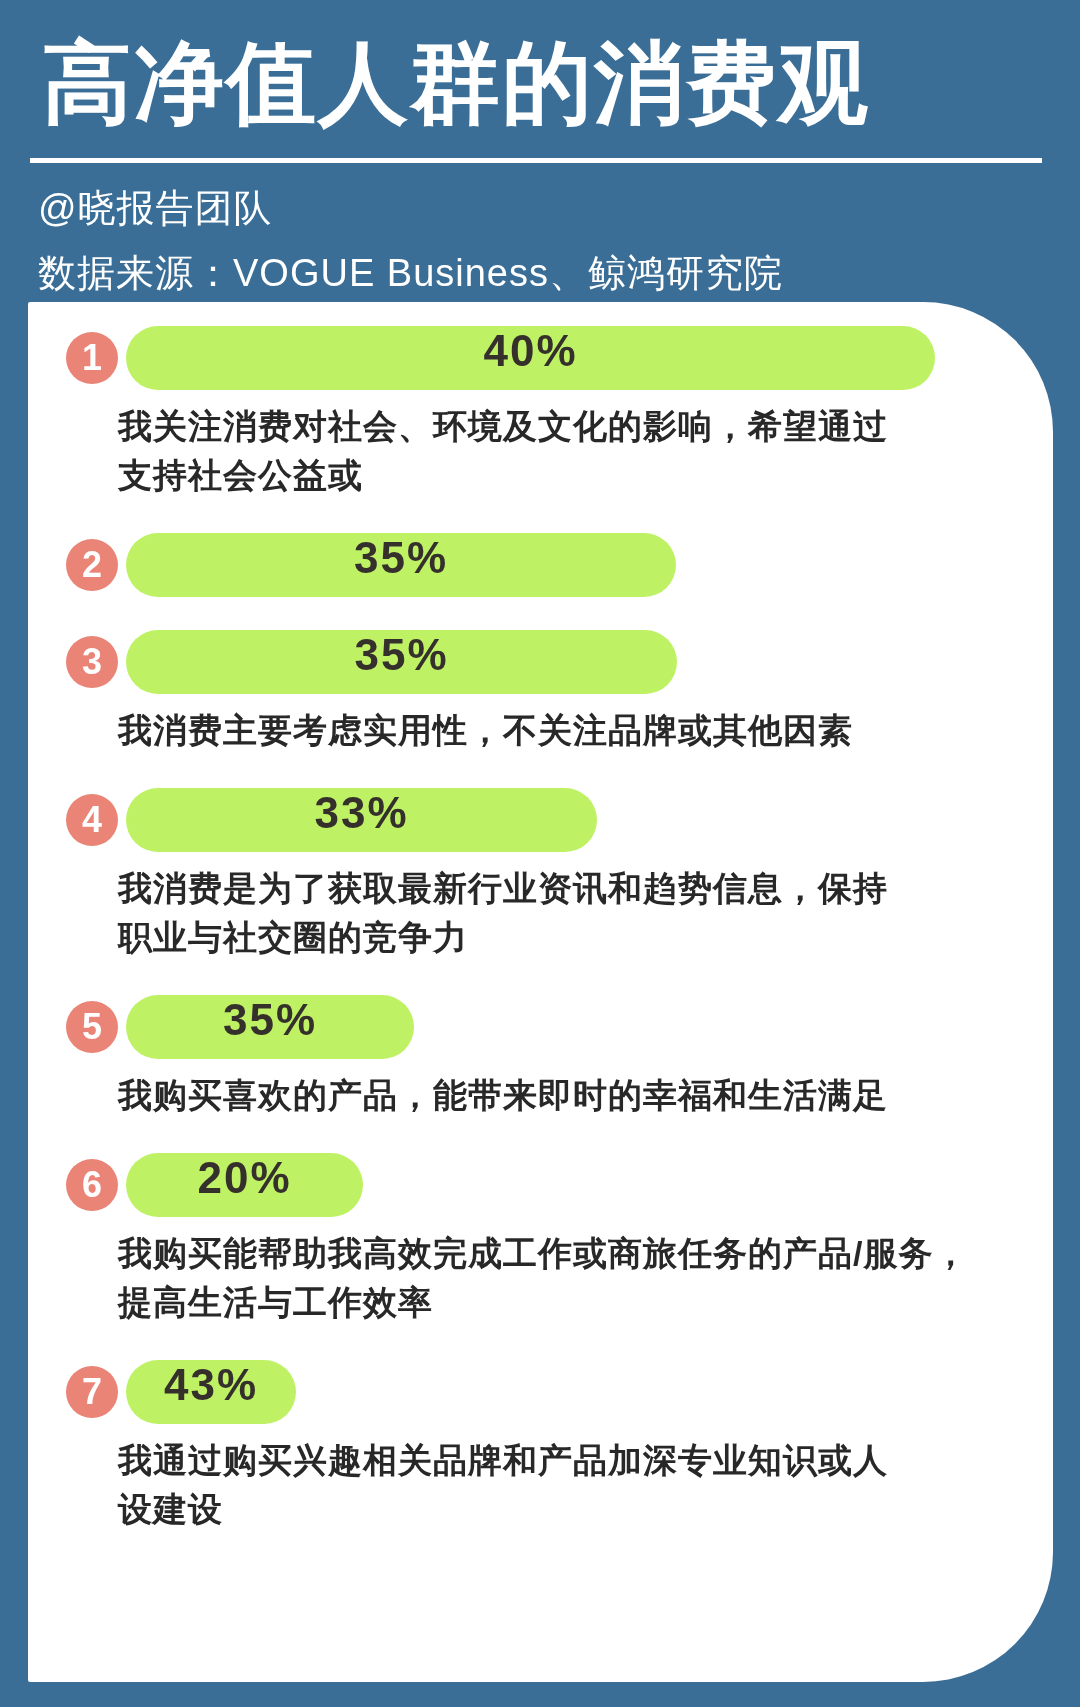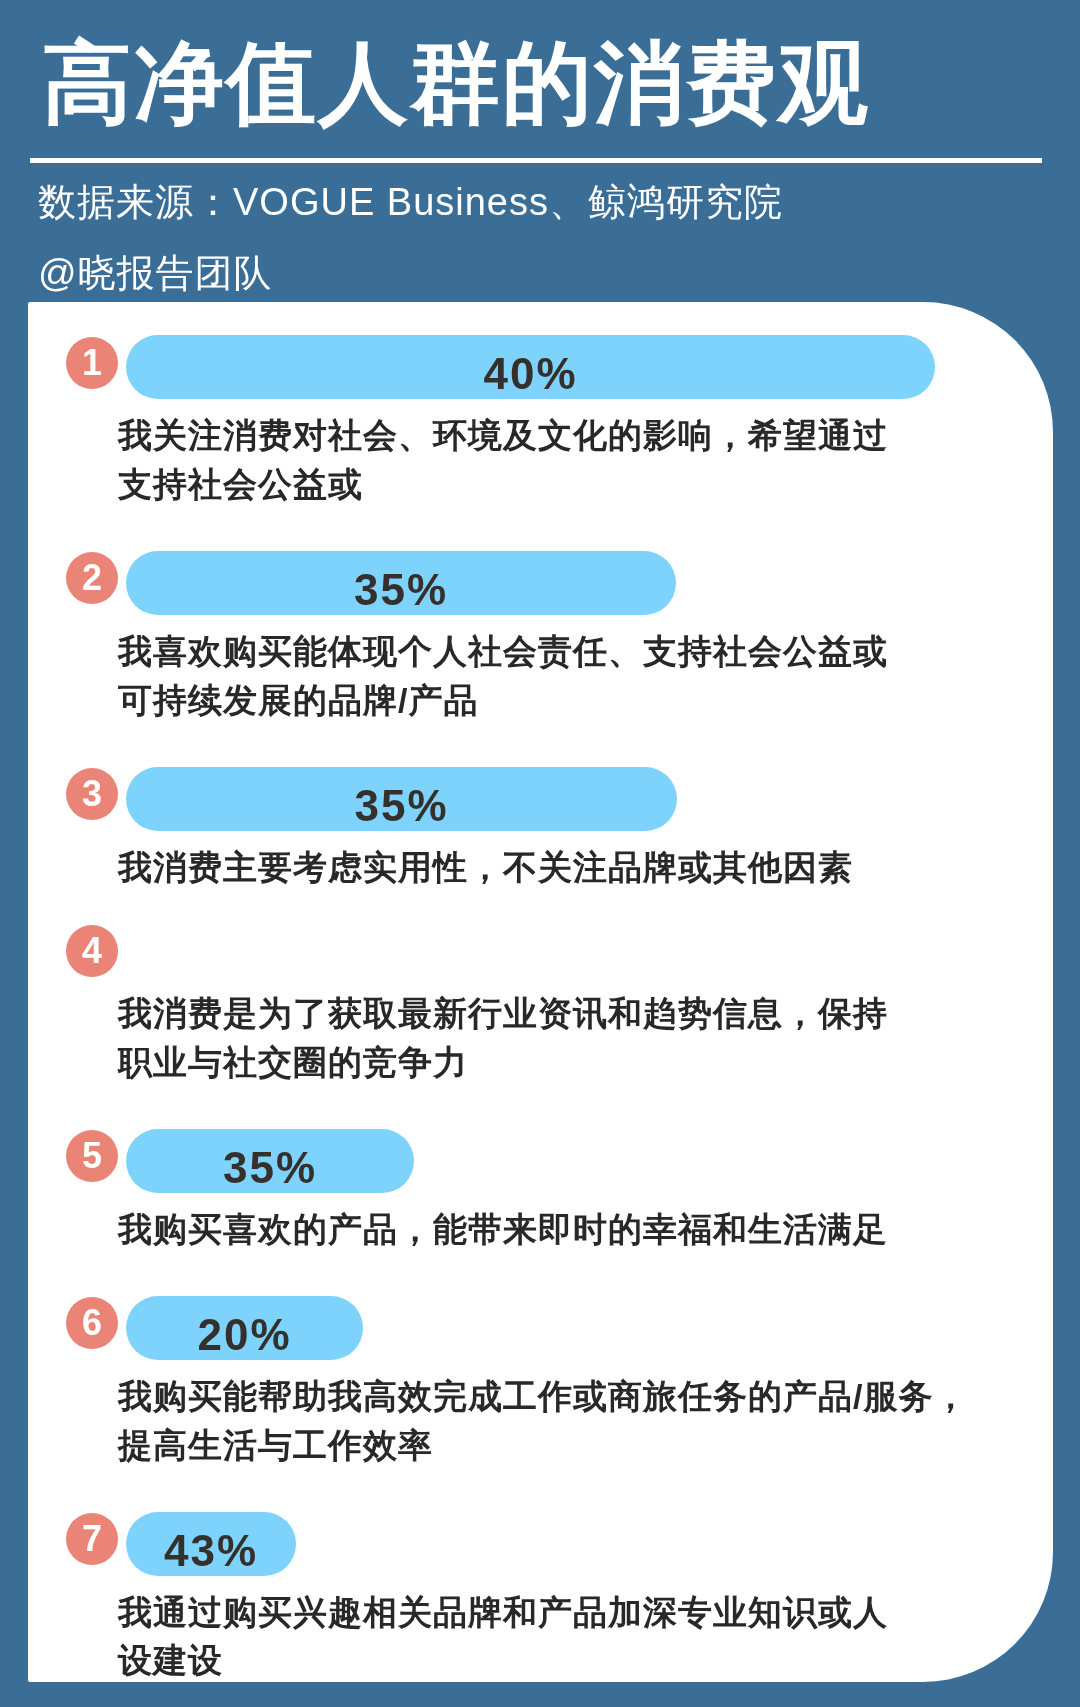--- a/index.html
+++ b/index.html
@@ -54,22 +54,22 @@
     background: #EA8476;
     color: #FFFFFF;
     font-size: 36px;
     font-weight: 800;
     display: flex; align-items: center; justify-content: center;
     margin-right: 8px;
   }
   .bar {
     height: 64px;
     border-radius: 32px;
-    background: #7dd3fc;
-    display: flex; align-items: flex-end; justify-content: center; margin-top: 9px;
+    background: #bef264;
+    display: flex; align-items: flex-start; justify-content: center;
   }
   .bar-label {
     color: #35302C;
     font-size: 44px;
     font-weight: 700;
     letter-spacing: 2px;
   }
   .desc {
     margin: 12px 0 0 52px;
     color: #282828;
@@ -79,22 +79,22 @@
     letter-spacing: 1px;
     white-space: pre-line;
   }
 </style>
 </head>
 <body>
 
 <div class="header">
   <h1 class="page-title">高净值人群的消费观</h1>
   <hr class="title-divider">
+  <div class="caption">@晓报告团队</div>
   <div class="caption second">数据来源：VOGUE Business、鲸鸿研究院</div>
-  <div class="caption">@晓报告团队</div>
 </div>
 
 <div class="card">
   <div id="chart-items">
   <div class="item">
     <div class="row">
       <div class="num-badge">1</div>
       <div class="bar" style="width: 809px;">
         <span class="bar-label">40%</span>
       </div>
@@ -103,37 +103,38 @@
 支持社会公益或</div>
   </div>
 
   <div class="item">
     <div class="row">
       <div class="num-badge">2</div>
       <div class="bar" style="width: 550px;">
         <span class="bar-label">35%</span>
       </div>
     </div>
-    <div class="desc">我喜欢购买能体现个人社会责任、支持社会公益或
-可持续发展的品牌/产品</div>
   </div>
 
   <div class="item">
     <div class="row">
       <div class="num-badge">3</div>
       <div class="bar" style="width: 551px;">
         <span class="bar-label">35%</span>
       </div>
     </div>
     <div class="desc">我消费主要考虑实用性，不关注品牌或其他因素</div>
   </div>
 
   <div class="item">
     <div class="row">
       <div class="num-badge">4</div>
+      <div class="bar" style="width: 471px;">
+        <span class="bar-label">33%</span>
+      </div>
     </div>
     <div class="desc">我消费是为了获取最新行业资讯和趋势信息，保持
 职业与社交圈的竞争力</div>
   </div>
 
   <div class="item">
     <div class="row">
       <div class="num-badge">5</div>
       <div class="bar" style="width: 288px;">
         <span class="bar-label">35%</span>

